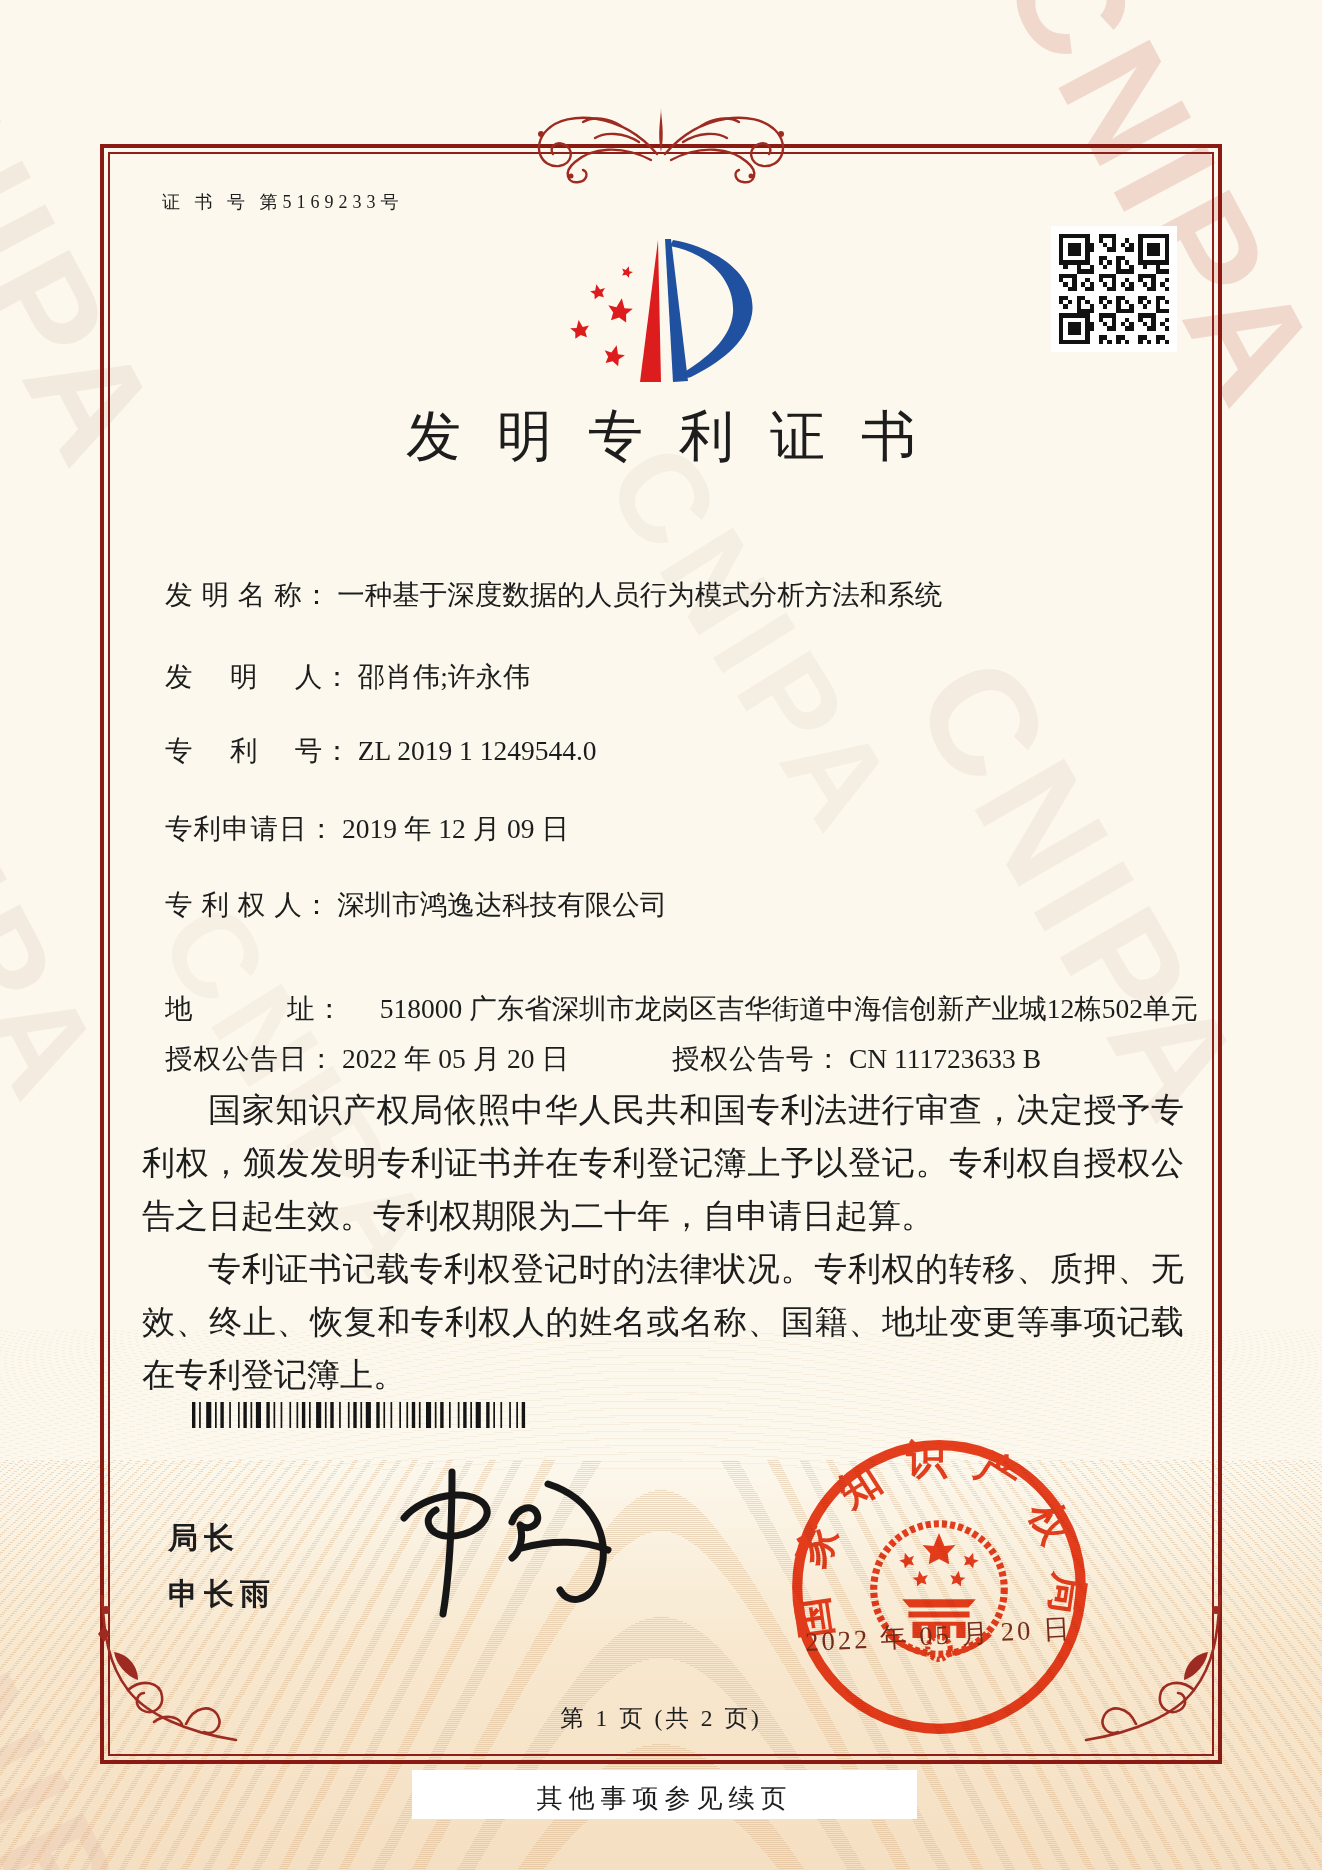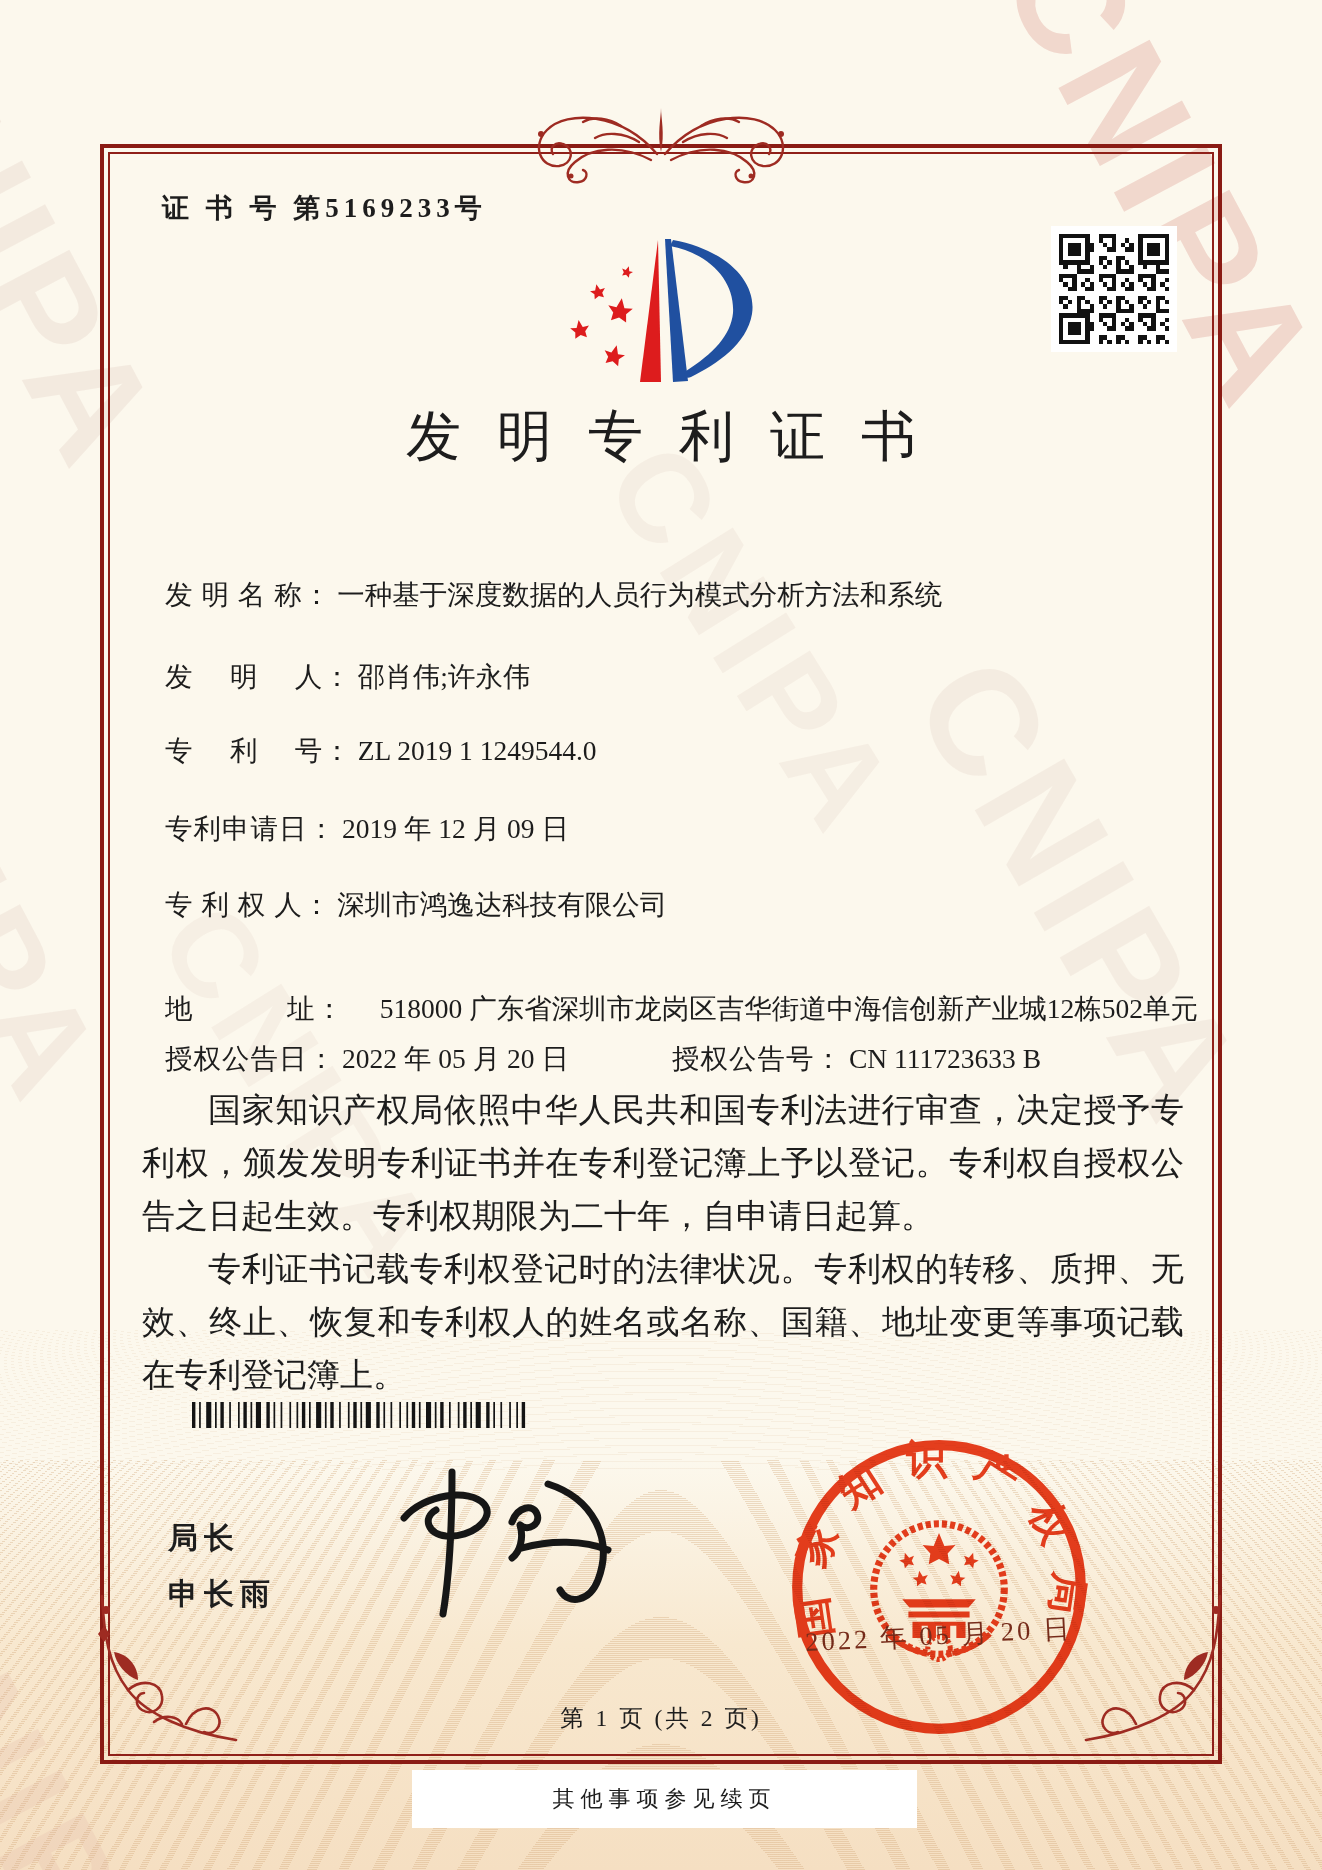--- a/index.html
+++ b/index.html
@@ -19,35 +19,35 @@
       repeating-radial-gradient(170% 140% at 50% -80%,
         rgba(205,160,112,.25) 0 1.2px, rgba(0,0,0,0) 1.2px 8px);}
   
   .wm{font-family:"Liberation Sans","DejaVu Sans",sans-serif;font-weight:700;
       letter-spacing:10px;color:#b98e83;white-space:nowrap;pointer-events:none;}
   
   .frame{left:100px;top:144px;width:1122px;height:1620px;box-sizing:border-box;
          border:4px solid #8a1b14;}
   .frame::after{content:"";position:absolute;inset:4px;border:2px solid #8f2019;}
   
-  .certno{left:162px;top:190px;font-size:27px;letter-spacing:5px;font-weight:bold;}
+  .certno{left:162px;top:190px;font-size:18px;letter-spacing:5px;}
   .title{left:0;top:400px;width:100%;text-align:center;font-size:55px;font-weight:400;
          letter-spacing:36px;padding-left:36px;box-sizing:border-box;}
   .row{left:165px;font-size:27.5px;line-height:46px;white-space:nowrap;text-align:center;}
   .row .lb{letter-spacing:1px;}
   .row .val{margin-left:6px;}
   .row .val.wrap{display:inline-block;vertical-align:top;white-space:normal;width:878px;}
   .bodytext{left:142px;top:1084px;width:1042px;font-size:33px;line-height:53px;
             text-align:justify;}
   .bodytext p{margin:0;text-indent:2em;}
   .heiti{font-family:"Liberation Sans","DejaVu Sans",sans-serif;font-weight:600;
          font-size:30px;letter-spacing:6px;}
   .pageinfo{left:0;top:1702px;width:100%;text-align:center;font-size:23.5px;letter-spacing:3px;}
-  .noteband{left:412px;top:1770px;width:505px;height:58px;background:#ffffff;
-            text-align:center;line-height:58px;font-size:22px;letter-spacing:6px;}
+  .noteband{left:412px;top:1770px;width:505px;height:49px;background:#ffffff;
+            text-align:center;line-height:58px;font-size:26px;letter-spacing:6px;}
   .qrbox{left:1051px;top:226px;width:126px;height:126px;background:#fff;}
   .qrbox svg{position:absolute;left:8px;top:8px;}
 </style>
 </head>
 <body>
 
 <div class="abs wave soft" style="left:0;top:1330px;width:1322px;height:140px;"></div>
 <div class="abs wave" style="left:0;top:1460px;width:1322px;height:410px;"></div>
 
 <div class="abs wm" style="left:-40px;top:-30px;font-size:150px;opacity:.12;transform:rotate(62deg);transform-origin:0 0;">CNIPA</div>

